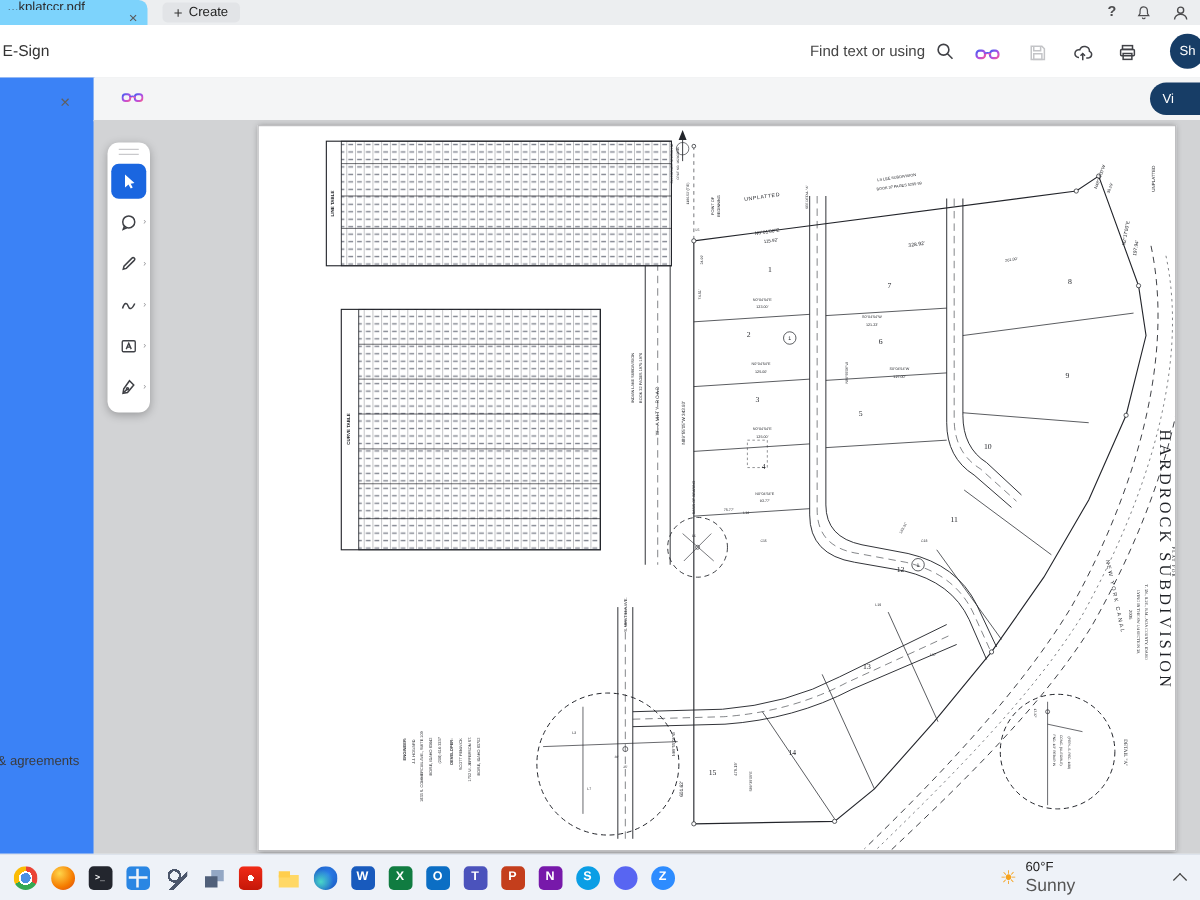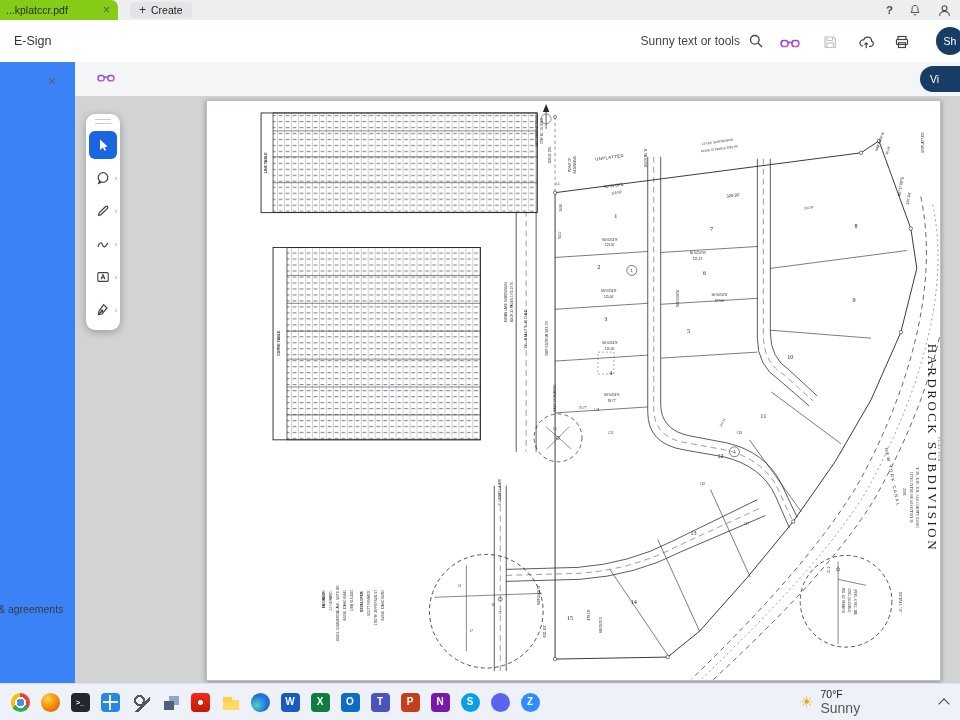--- a/index.html
+++ b/index.html
@@ -1,29 +1,29 @@
 <!DOCTYPE html>
 <html><head>
 <meta charset="utf-8">
 <style>
   html,body{margin:0;padding:0;}
   body{width:960px;height:720px;overflow:hidden;position:relative;background:#d2d3d5;
        font-family:"Liberation Sans",sans-serif;-webkit-font-smoothing:antialiased;}
   
   #tabbar{position:absolute;top:0;left:0;right:0;height:20px;background:#eceef0;display:flex;align-items:stretch;border-bottom:1px solid #e2e3e5;}
-  .tab{width:106px;background:#84cc16;display:flex;align-items:center;padding:0 6px;font-size:10.5px;color:#2c2c2e;border-radius:0 7px 0 0;}
+  .tab{width:106px;background:#7dd3fc;display:flex;align-items:flex-start;padding:0 6px;font-size:10.5px;color:#2c2c2e;border-radius:0 7px 0 0;flex-direction:column;}
   .tab-title{overflow:hidden;white-space:nowrap;}
   .tab-close{margin-left:auto;color:#5a5a5c;font-size:12px;line-height:1;padding:0 2px;cursor:pointer;}
   .create-btn{margin:2px 0 2px 12px;background:#e2e4e7;border-radius:4px;display:flex;align-items:center;gap:5px;padding:0 9px;font-size:10.5px;color:#222;}
   .create-btn .plus{font-size:12px;color:#333;}
   .tabbar-right{margin-left:auto;display:flex;align-items:center;gap:15px;padding-right:8px;}
   .help{font-size:11.5px;font-weight:700;color:#4c4c4e;}
   
   #toolbar{position:absolute;top:20px;left:0;right:0;height:42px;background:#fff;border-bottom:1px solid #e3e4e6;}
-  #esign{position:absolute;left:14px;top:14px;font-size:12.5px;color:#333;}
+  #esign{position:absolute;left:2px;top:14px;font-size:12.5px;color:#333;}
   #find{position:absolute;right:196px;top:0;height:42px;display:flex;align-items:center;gap:8px;font-size:12px;color:#454545;}
   .tbi{position:absolute;top:12px;width:20px;height:20px;display:flex;align-items:center;justify-content:center;}
   #ai-btn{right:160px;top:14px;}
   #save-btn{right:120px;}
   #cloud-btn{right:84px;}
   #print-btn{right:48px;}
   #share{position:absolute;right:-4px;top:7px;width:28px;height:28px;border-radius:50%;background:#173d66;color:#fff;font-size:10.5px;display:flex;align-items:center;justify-content:center;}
   
   #banner{position:absolute;top:62px;left:75px;right:0;height:34px;background:#f4f5f6;border-bottom:1px solid #e6e7e9;display:flex;align-items:center;padding-left:22px;gap:10px;font-size:11.5px;color:#2f2f31;}
   #banner-action{position:absolute;right:-26px;top:4px;height:26px;width:56px;border-radius:13px;background:#173d66;color:#fff;font-size:10.5px;display:flex;align-items:center;padding-left:10px;}
@@ -80,21 +80,21 @@
         <circle cx="8" cy="5.5" r="2.6"></circle>
         <path d="M2.8 13.5 a5.2 4.6 0 0 1 10.4 0"></path>
       </svg>
     </span>
   </div>
 </div>
 
 <div id="toolbar">
   <span id="esign">E-Sign</span>
   <div id="find">
-    <span>Sunny text or tools</span>
+    <span>Find text or using</span>
     <svg width="16" height="16" viewBox="0 0 16 16" fill="none" stroke="#414247" stroke-width="1.3">
       <circle cx="6.8" cy="6.8" r="4.3"></circle>
         <path d="M10 10 L14 14"></path>
     </svg>
   </div>
   <span class="tbi" id="ai-btn">
     <svg width="20" height="13" viewBox="0 0 20 13">
       <defs>
           <linearGradient id="gai1" x1="0" y1="0" x2="1" y2="1">
         <stop offset="0" stop-color="#4a5cf0"></stop>
@@ -463,18 +463,18 @@
       <div class="tb-btn">
         <div class="tb-ic cir" style="background: rgb(88, 101, 242);"></div>
       </div>
       <div class="tb-btn">
         <div class="tb-ic cir" style="background: rgb(45, 140, 255); color: rgb(255, 255, 255);">Z</div>
       </div>
     </div>
   <div id="weather">
     <span class="sun">☀</span>
     <div class="wcol">
-      <span>70°F</span>
+      <span>60°F</span>
       <span class="wdesc">Sunny</span>
     </div>
   </div>
   <div id="tray-chevron"></div>
 </div>
 
 </body></html>

